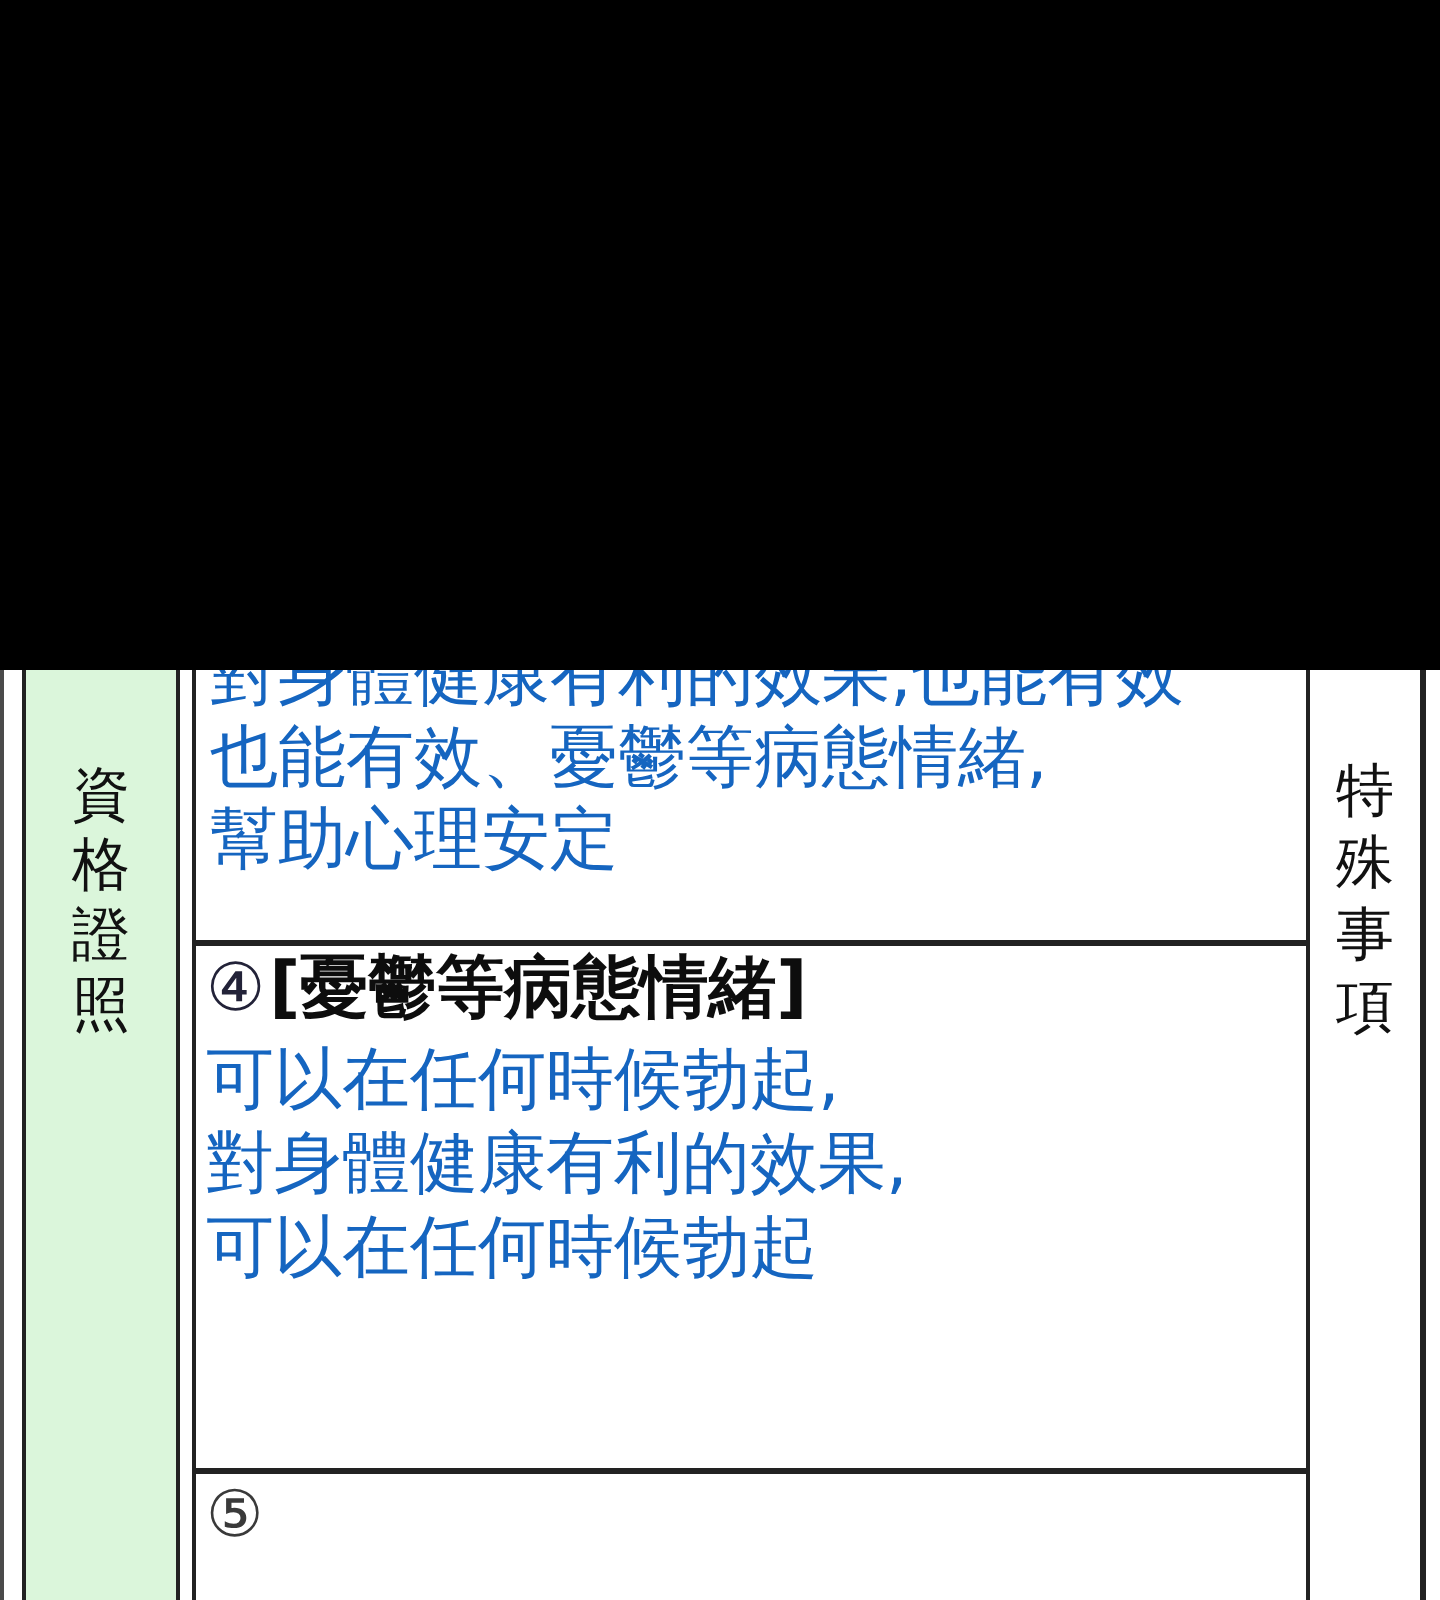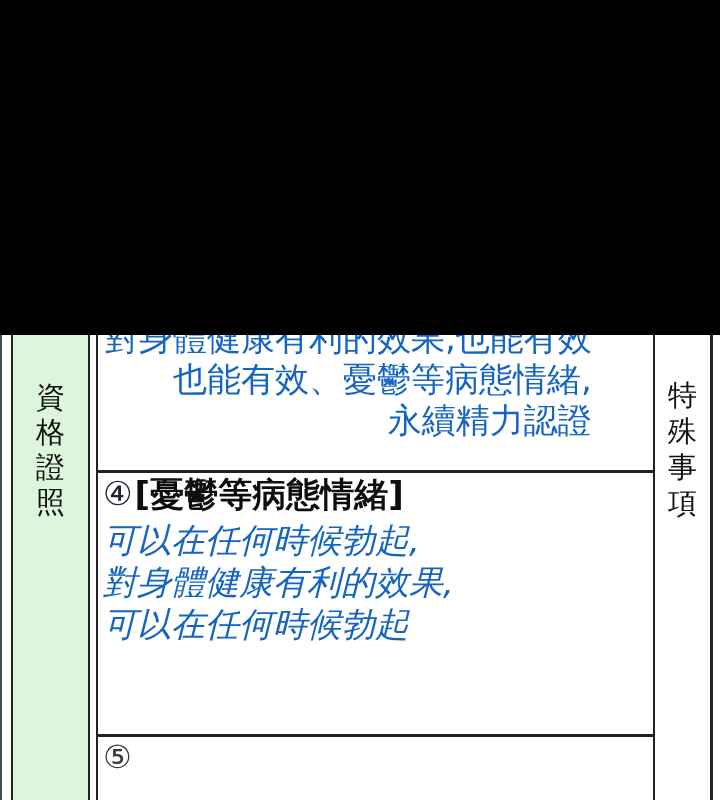--- a/index.html
+++ b/index.html
@@ -60,21 +60,20 @@
     border-left: 2px solid #222222;
     border-right: 2px solid #222222;
     z-index: 2;
   }
   .cell { position: relative; box-sizing: border-box; }
   .cell-a { height: 138px; border-bottom: 3px solid #222222; }
   .cell-a .lines {
     position: absolute;
     top: -17px; left: 7px;
     white-space: nowrap;
-    text-align: right;
   }
   .blue-line {
     font-size: 34px;
     line-height: 41px;
     color: #1565c0;
     white-space: nowrap;
   }
   .cell-b { height: 264px; border-bottom: 3px solid #222222; padding: 2px 0 0 5px; }
   .heading-row {
     display: flex;
@@ -85,21 +84,21 @@
     font-weight: 600;
     white-space: nowrap;
   }
   .circ-num {
     font-weight: 400;
     font-size: 33px;
     color: #222238;
     margin-right: 2px;
   }
   .cell-b .lines { margin-top: 6px; }
-  .cell-b .blue-line { line-height: 42px; font-style: italic; }
+  .cell-b .blue-line { line-height: 42px; }
   .cell-c { height: 57px; padding: 4px 0 0 5px; }
   .circ-num-5 {
     font-size: 32px;
     line-height: 32px;
     color: #3a3a3a;
   }
   
   .col-right {
     position: absolute;
     left: 655px; top: 335px;
@@ -126,21 +125,21 @@
       <span>照</span>
     </div>
   </div>
 
   <div class="col-main">
 
     <div class="cell cell-a">
       <div class="lines">
         <div class="blue-line">對身體健康有利的效果,也能有效</div>
         <div class="blue-line">也能有效、憂鬱等病態情緒,</div>
-        <div class="blue-line">永續精力認證</div>
+        <div class="blue-line">幫助心理安定</div>
       </div>
     </div>
 
     <div class="cell cell-b">
       <div class="heading-row">
         <span class="circ-num">④</span>
         <span>[憂鬱等病態情緒]</span>
       </div>
       <div class="lines">
         <div class="blue-line">可以在任何時候勃起,</div>

